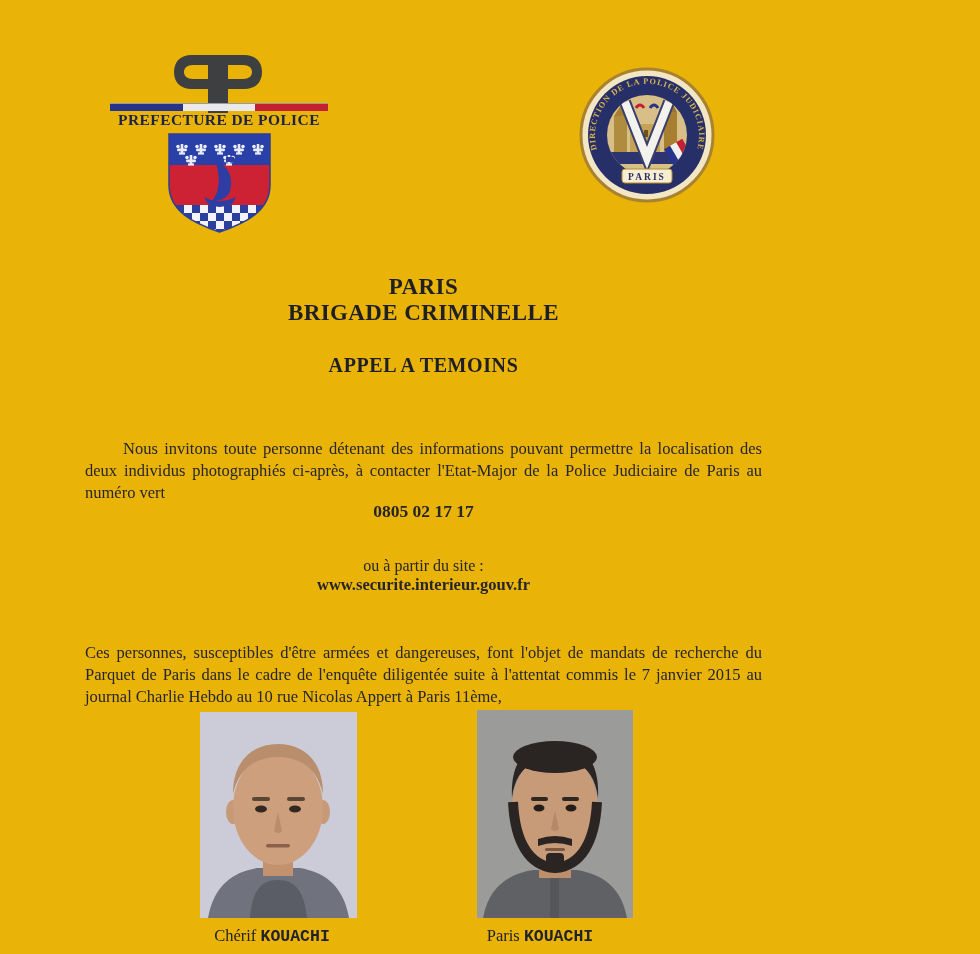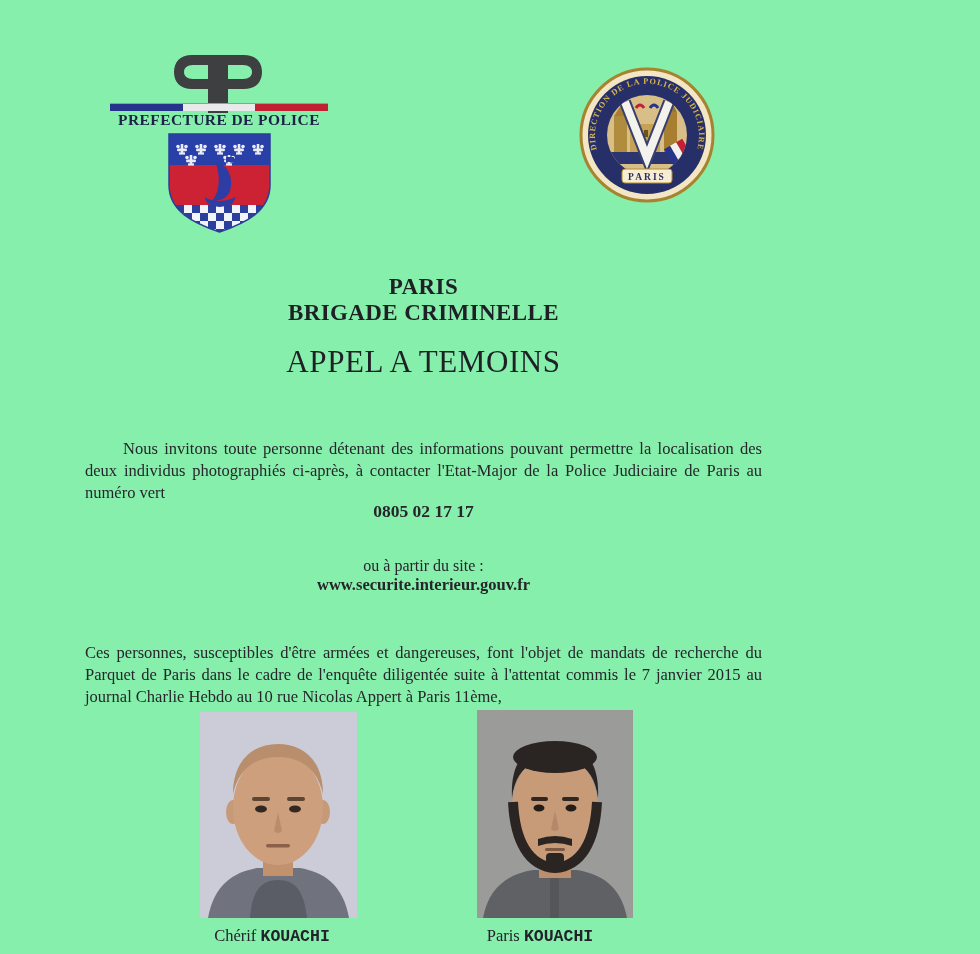--- a/index.html
+++ b/index.html
@@ -1,16 +1,16 @@
 <!DOCTYPE html>
 <html><head>
 <meta charset="utf-8">
 <style>
   html,body{margin:0;padding:0;background:#ffffff;}
-  .canvas{position:relative;width:980px;height:954px;background:#86efac;overflow:hidden;
+  .canvas{position:relative;width:980px;height:954px;background:#eab308;overflow:hidden;
           font-family:"Liberation Serif","DejaVu Serif",serif;color:#26262a;}
   .abs{position:absolute;}
 
   
   .pp-logo{left:108px;top:53px;width:222px;height:184px;}
   .pp-monogram{position:absolute;left:64px;top:0;}
   .pp-line{position:absolute;left:2px;top:50px;width:218px;height:7px;display:flex;border-top:1px solid #9a9aa2;}
   .pp-line .seg{flex:1;height:100%;}
   .seg-blue{background:#27348b;}
   .seg-white{background:#e9e9ec;}
@@ -19,21 +19,21 @@
             font-weight:bold;font-size:15.5px;letter-spacing:.4px;color:#1c2347;white-space:nowrap;}
   .pp-shield{position:absolute;left:60px;top:80px;}
 
   
   .dpj-badge{left:578px;top:66px;width:138px;height:138px;}
 
   
   .col{left:85px;width:677px;text-align:center;}
   .h1{top:274px;font-size:23px;font-weight:bold;letter-spacing:.4px;color:#1f2026;}
   .h2{top:300px;font-size:23px;font-weight:bold;letter-spacing:.4px;color:#1f2026;}
-  .h3{top:344px;font-size:31px;font-weight:normal;letter-spacing:.6px;color:#1f2026;}
+  .h3{top:354px;font-size:20px;font-weight:bold;letter-spacing:.6px;color:#1f2026;}
   .para{left:85px;width:677px;font-size:16.5px;line-height:22px;text-align:justify;color:#26262a;}
   .p1{top:421px;text-indent:38px;}
   .p2{top:625px;}
   .phone{top:501px;font-size:17.5px;font-weight:bold;}
   .hours{top:520px;font-size:15.5px;}
   .site-intro{top:557px;font-size:16px;}
   .site-url{top:575px;font-size:16.5px;font-weight:bold;}
 
   
   .photo{display:block;}

